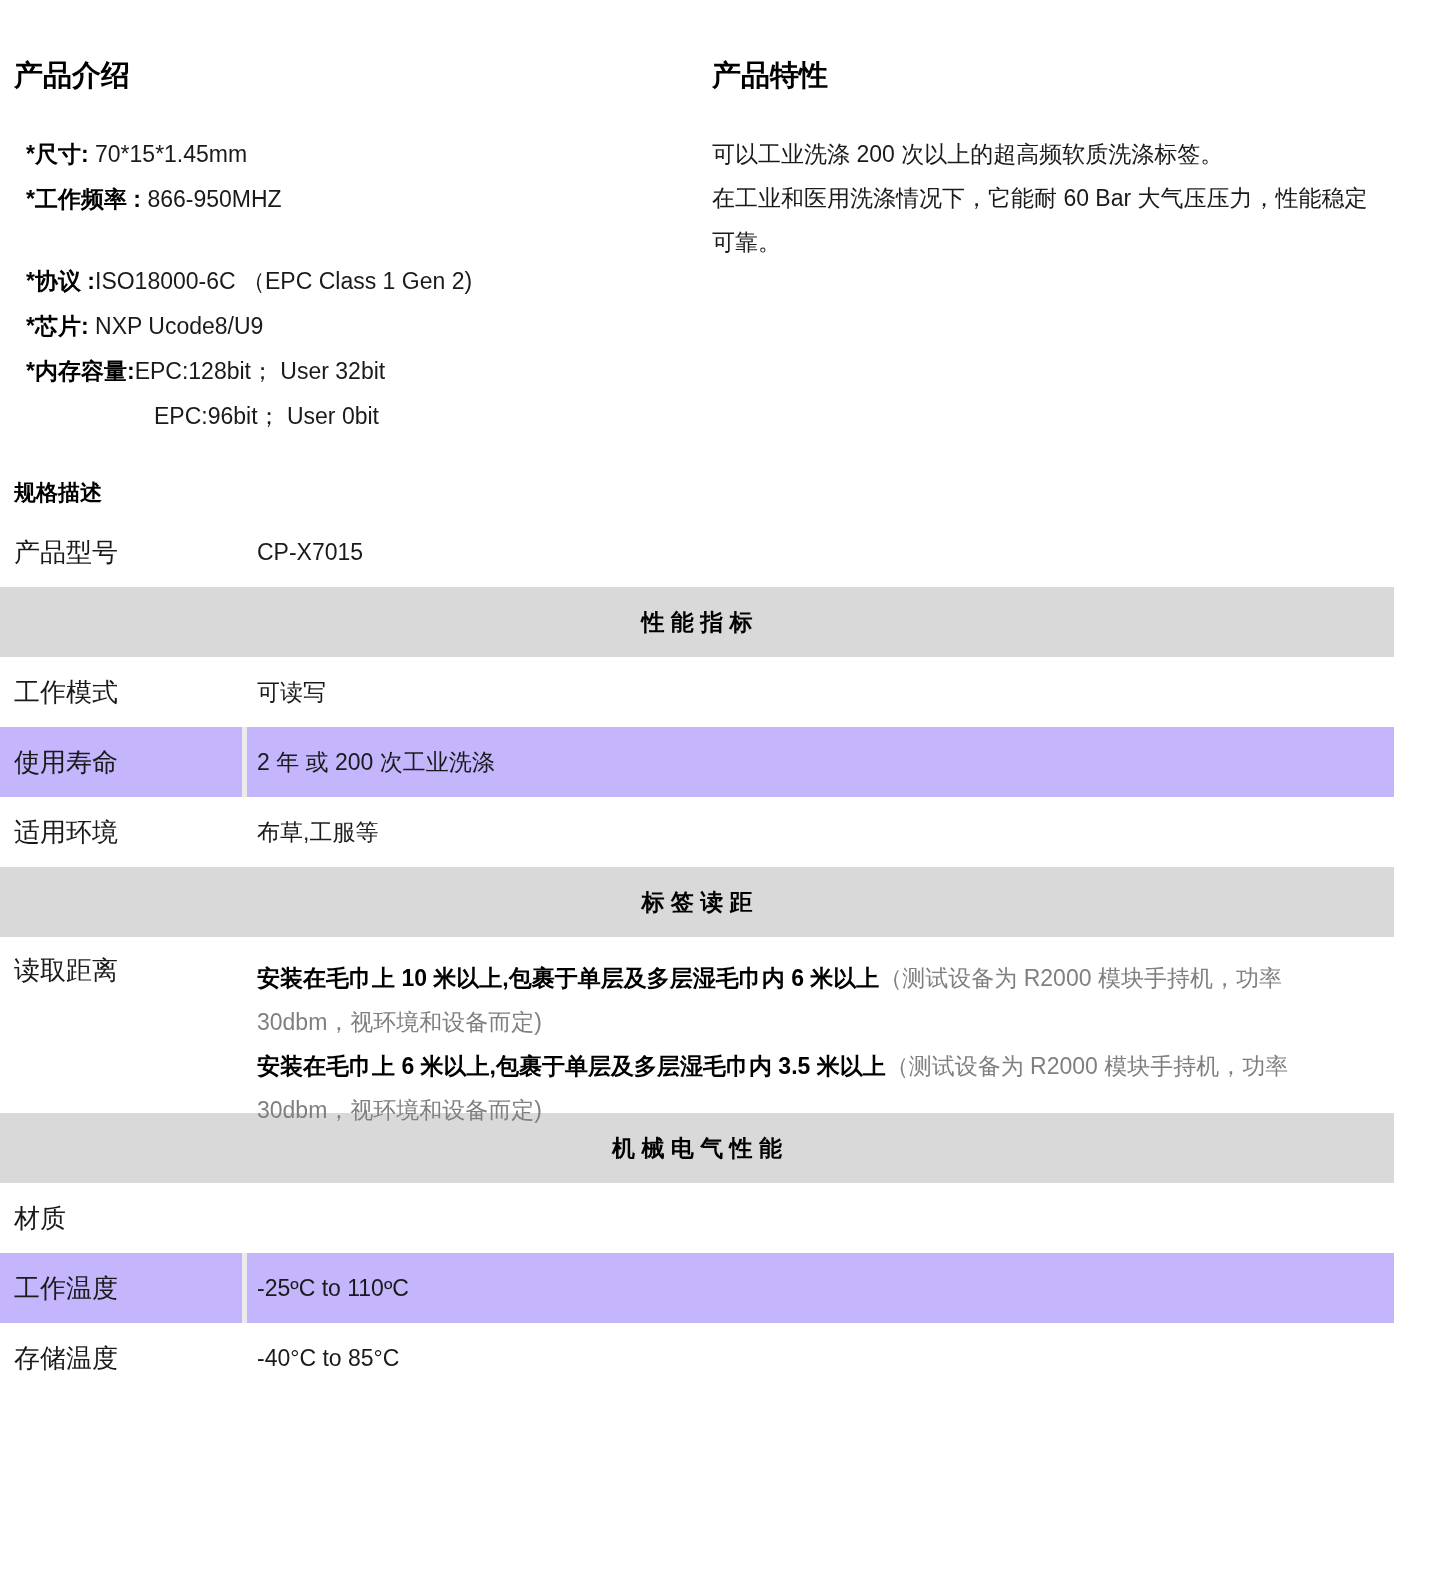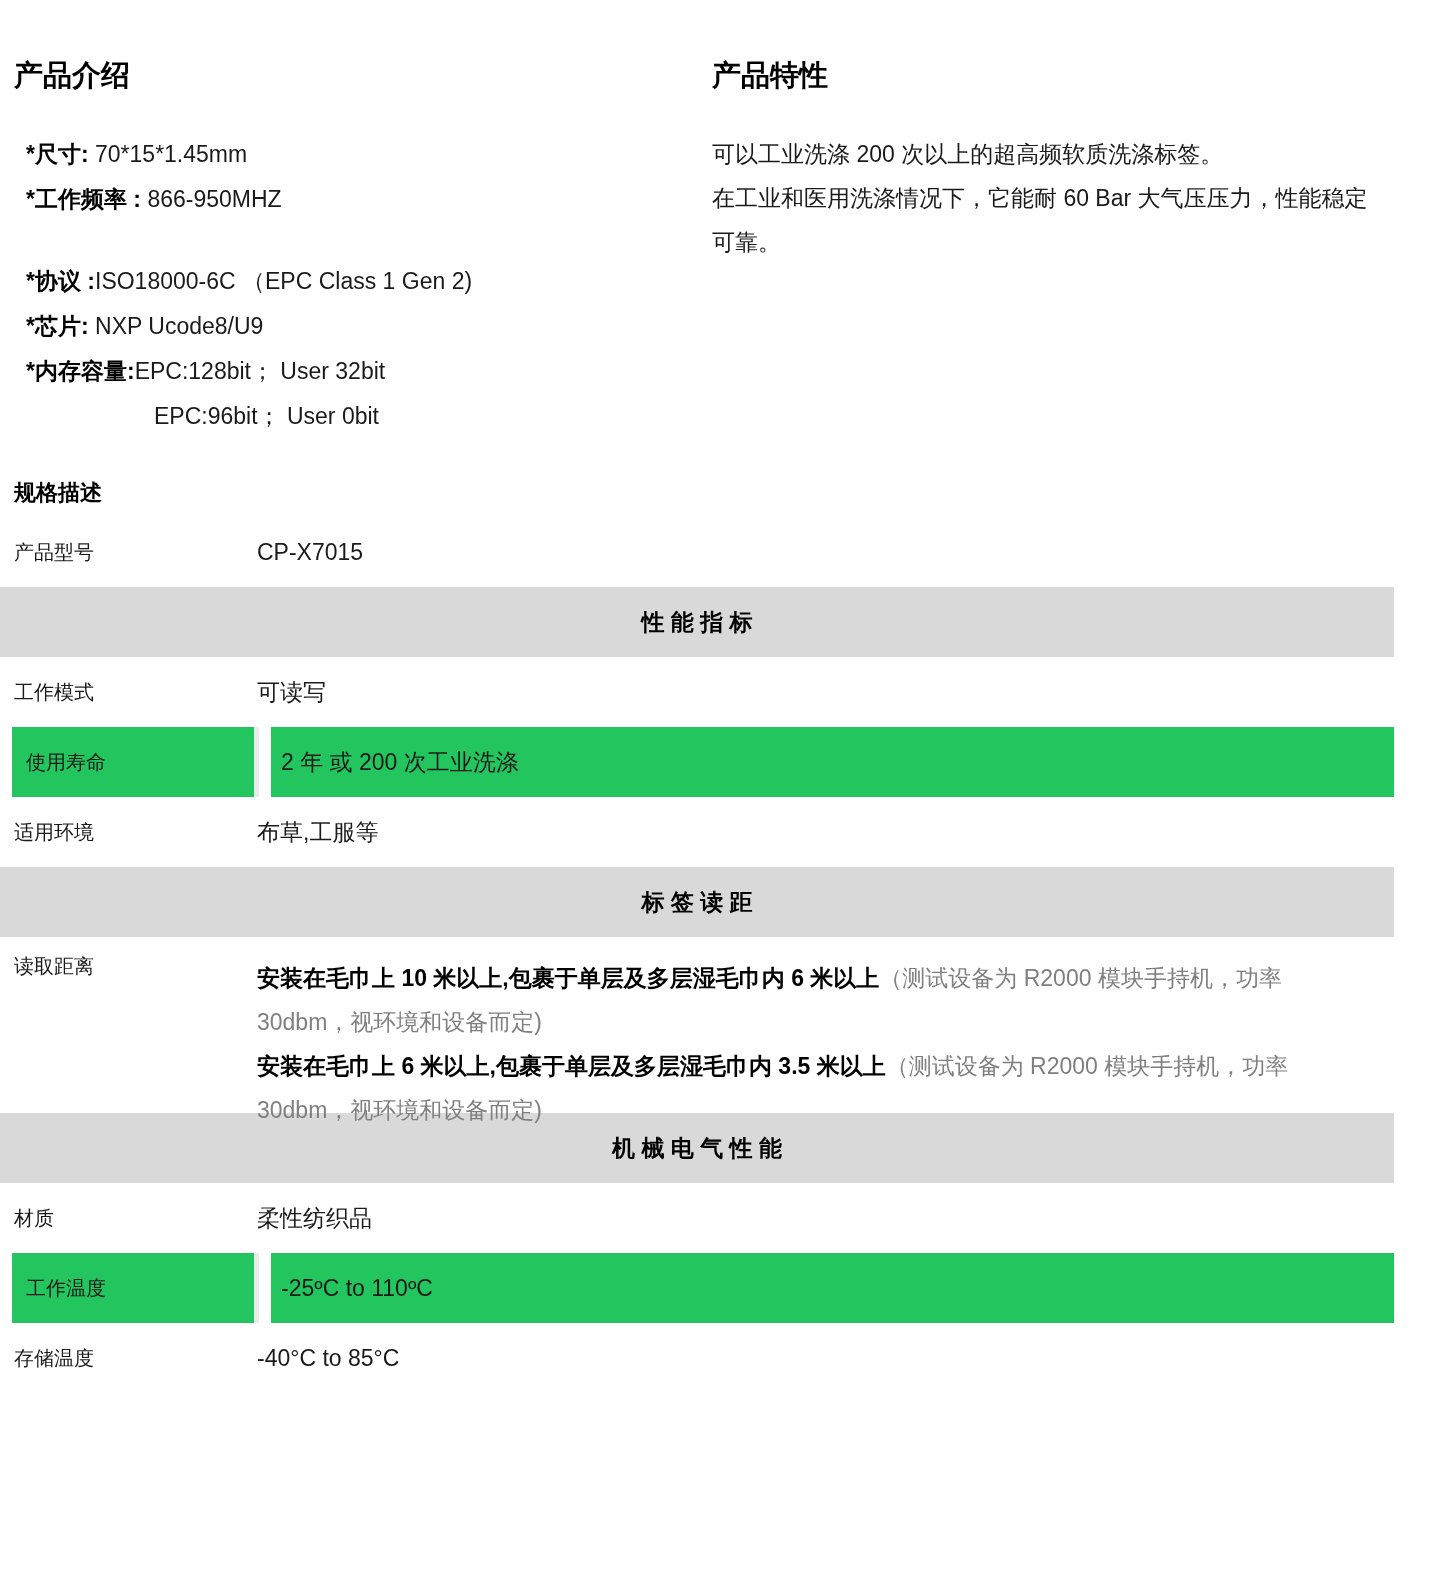--- a/index.html
+++ b/index.html
@@ -27,28 +27,28 @@
 
   
   .spec-heading {
     position:absolute; left:14px; top:478px;
     font-size:22px; font-weight:bold; color:#000;
   }
   .spec-table { position:absolute; left:0; top:517px; width:1394px; }
   .t-row  { display:flex; height:70px; }
   .t-row .c1 {
     width:242px; display:flex; align-items:center;
-    padding-left:14px; font-size:20px;text-align:center;
+    padding-left:14px; font-size:26px;text-align:center;
   }
   .t-row .sep { width:5px; }
   .t-row .c2 {
     flex:1; display:flex; align-items:center;
     padding-left:10px; font-size:23px;
   }
-  .t-row.gray .c1, .t-row.gray .c2 { background:#22c55e;margin-left:12px; }
+  .t-row.gray .c1, .t-row.gray .c2 { background:#c4b5fd; }
   .t-row.gray .sep { background:#ebebeb; }
   .t-band {
     height:70px; background:#d9d9d9;
     display:flex; align-items:center; justify-content:center;
     font-size:23px; font-weight:bold; color:#000;
   }
   
   .t-row.read { height:176px; }
   .t-row.read .c1 { align-items:flex-start; padding-top:16px; }
   .t-row.read .c2 { display:block; padding-top:19px; }
@@ -119,21 +119,20 @@
         <div class="read-line"><span class="main">安装在毛巾上 6 米以上,包裹于单层及多层湿毛巾内 3.5 米以上</span><span class="note">（测试设备为 R2000 模块手持机，功率</span></div>
         <div class="read-line"><span class="note">30dbm，视环境和设备而定)</span></div>
       </div>
     </div>
 
     <div class="t-band">机 械 电 气 性 能</div>
 
     <div class="t-row">
       <div class="c1">材质</div>
       <div class="sep"></div>
-      <div class="c2">柔性纺织品</div>
     </div>
 
     <div class="t-row gray">
       <div class="c1">工作温度</div>
       <div class="sep"></div>
       <div class="c2">-25ºC to 110ºC</div>
     </div>
 
     <div class="t-row">
       <div class="c1">存储温度</div>

